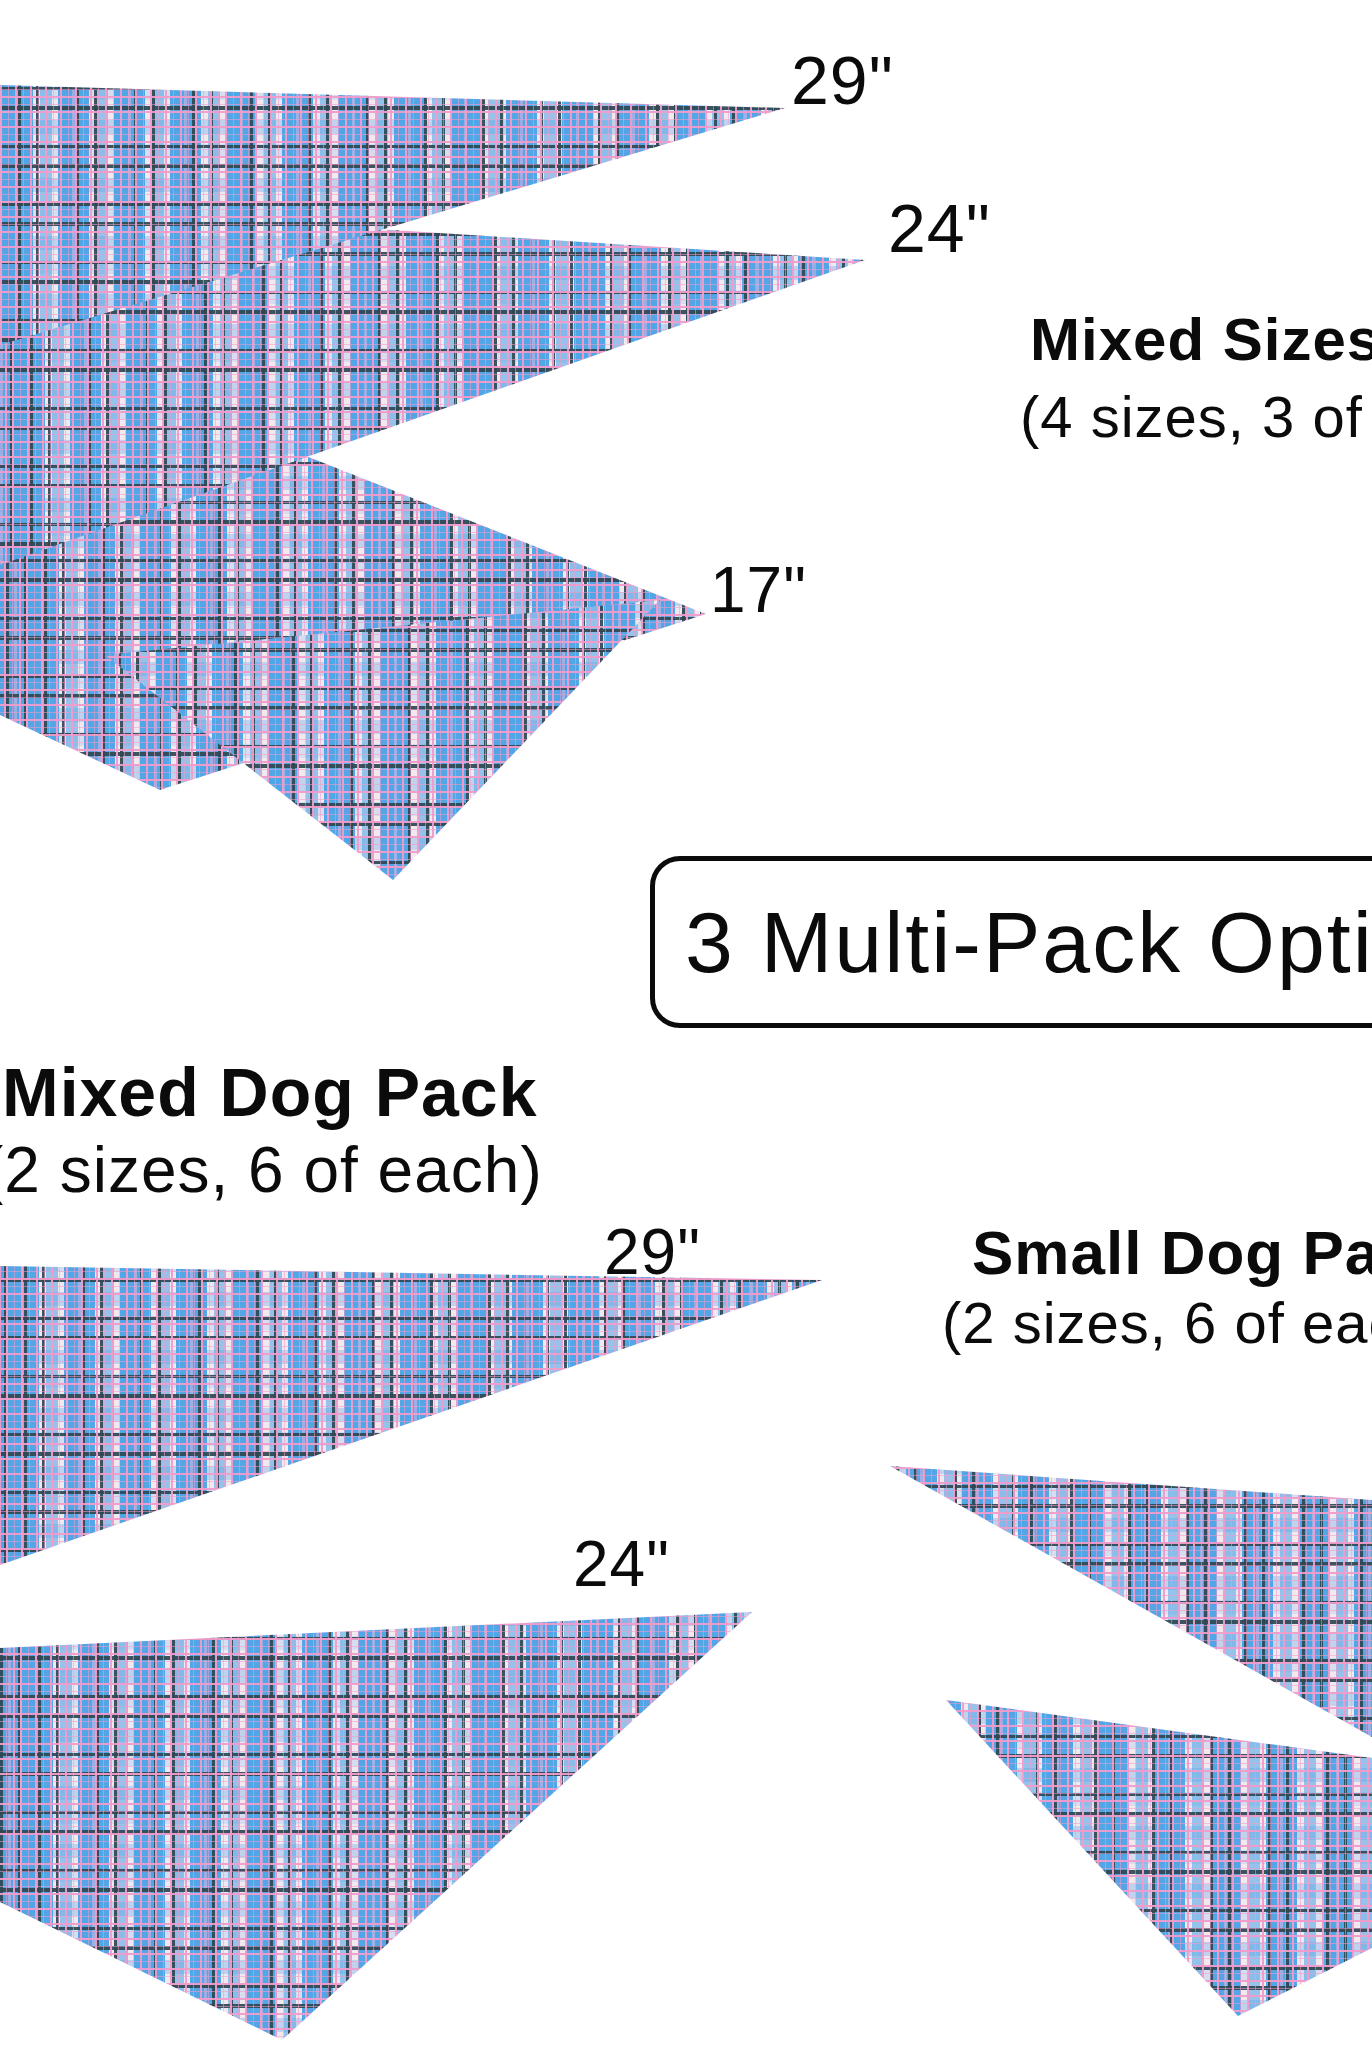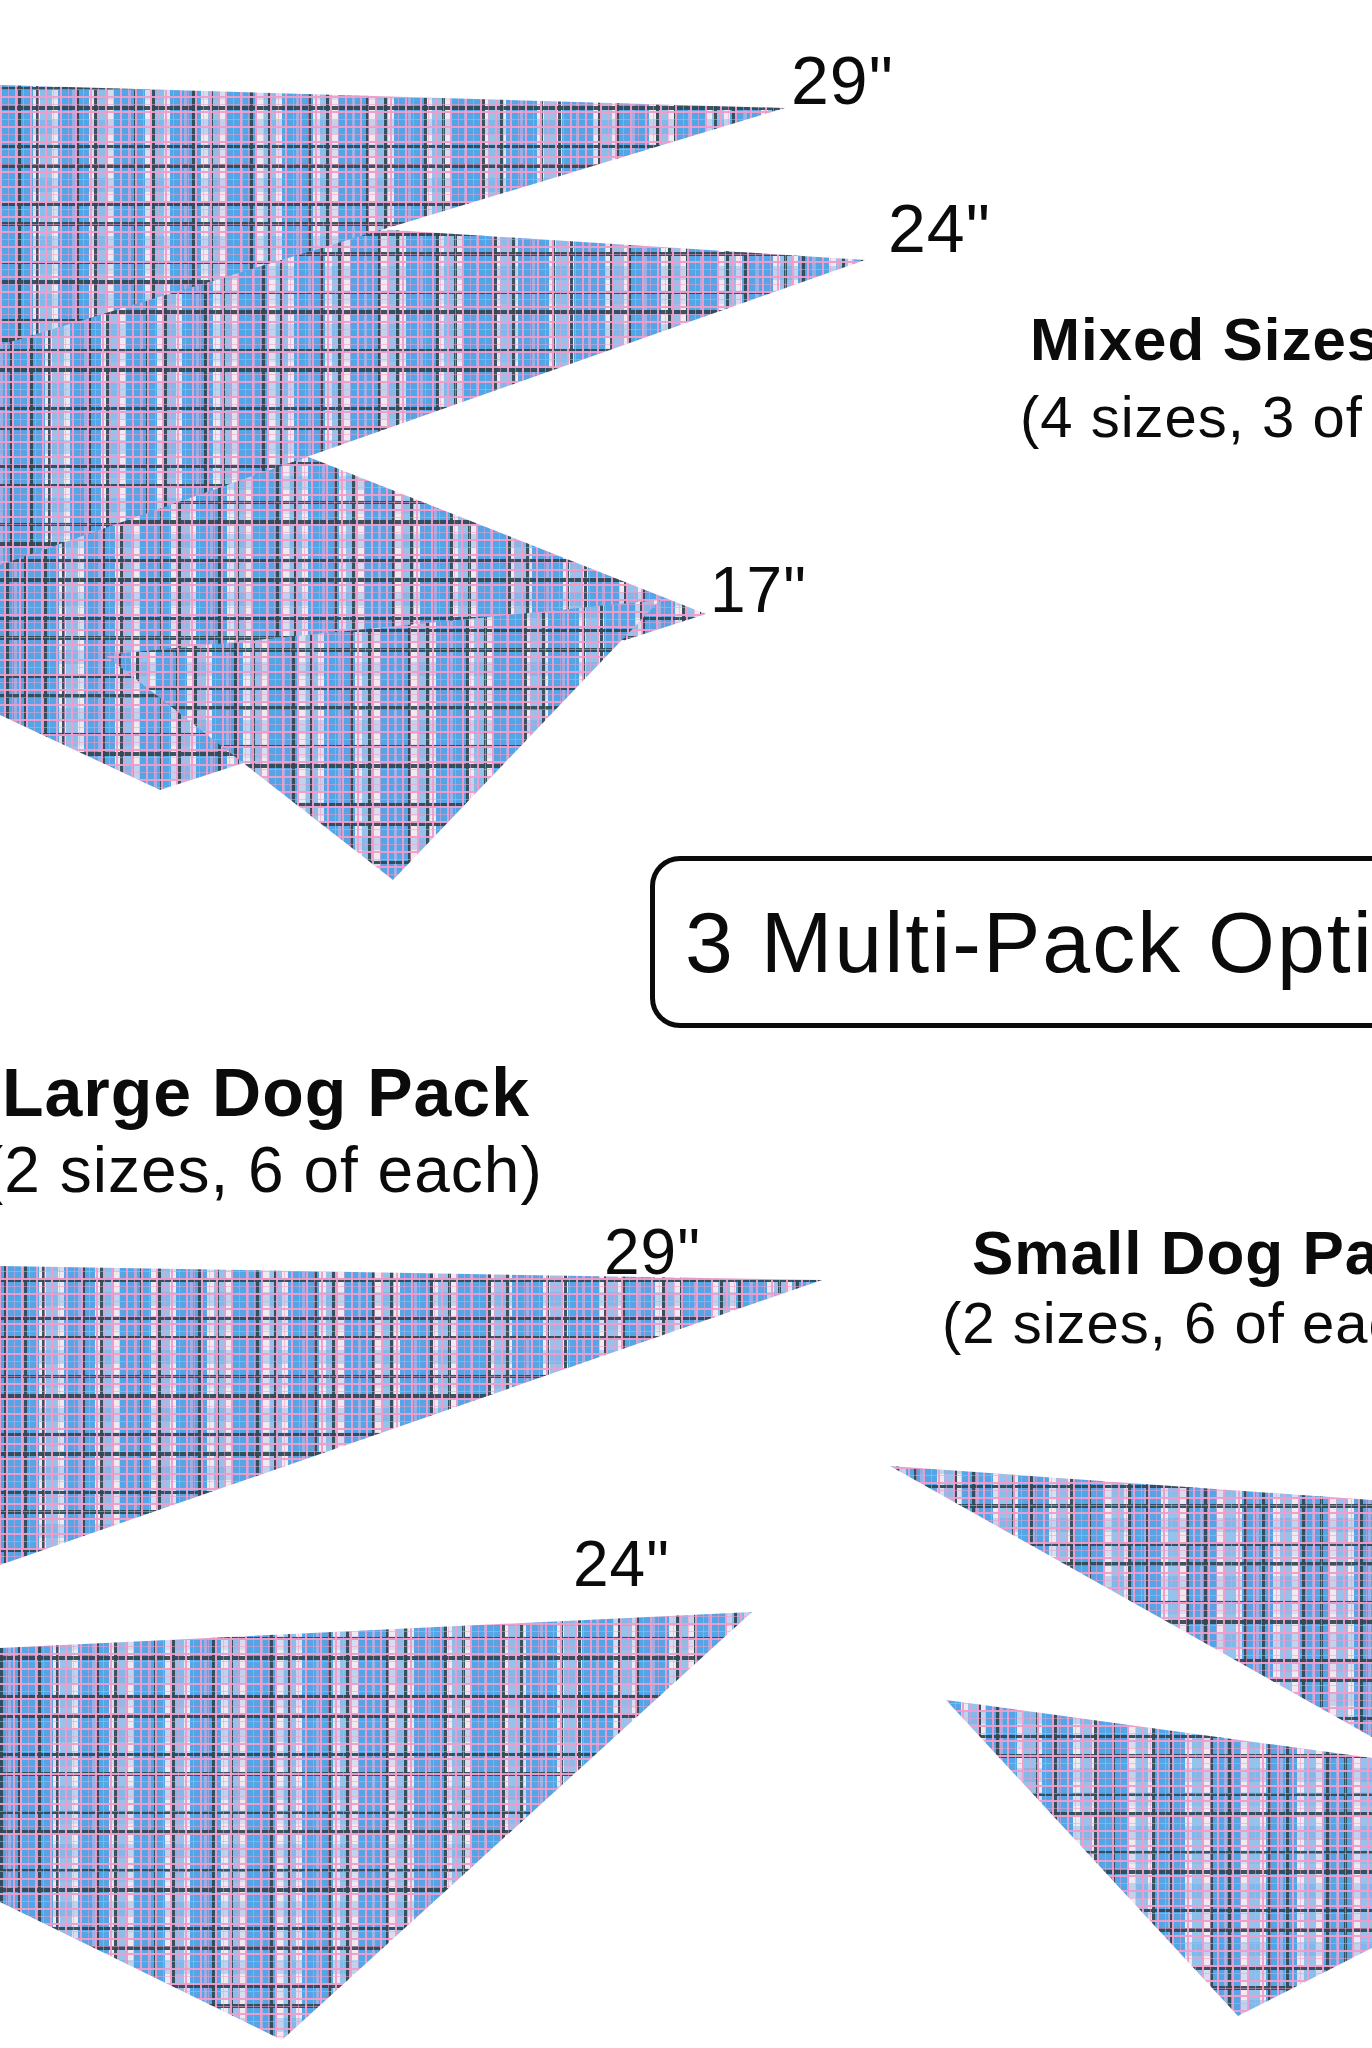--- a/index.html
+++ b/index.html
@@ -99,19 +99,19 @@
   <div class="txt size-label lbl-large-29">29"</div>
   <div class="txt size-label lbl-large-24">24"</div>
 
   <div class="txt bold mixed-title">Mixed Sizes</div>
   <div class="txt mixed-sub">(4 sizes, 3 of each)</div>
 
   <div class="banner-box">
     <div class="banner-text">3 Multi-Pack Options</div>
   </div>
 
-  <div class="txt bold large-title">Large Dog Pack</div>
+  <div class="txt bold large-title">Mixed Dog Pack</div>
   <div class="txt large-sub">(2 sizes, 6 of each)</div>
 
   <div class="txt bold small-title">Small Dog Pack</div>
   <div class="txt small-sub">(2 sizes, 6 of each)</div>
 
 </div>
 
 </body></html>

